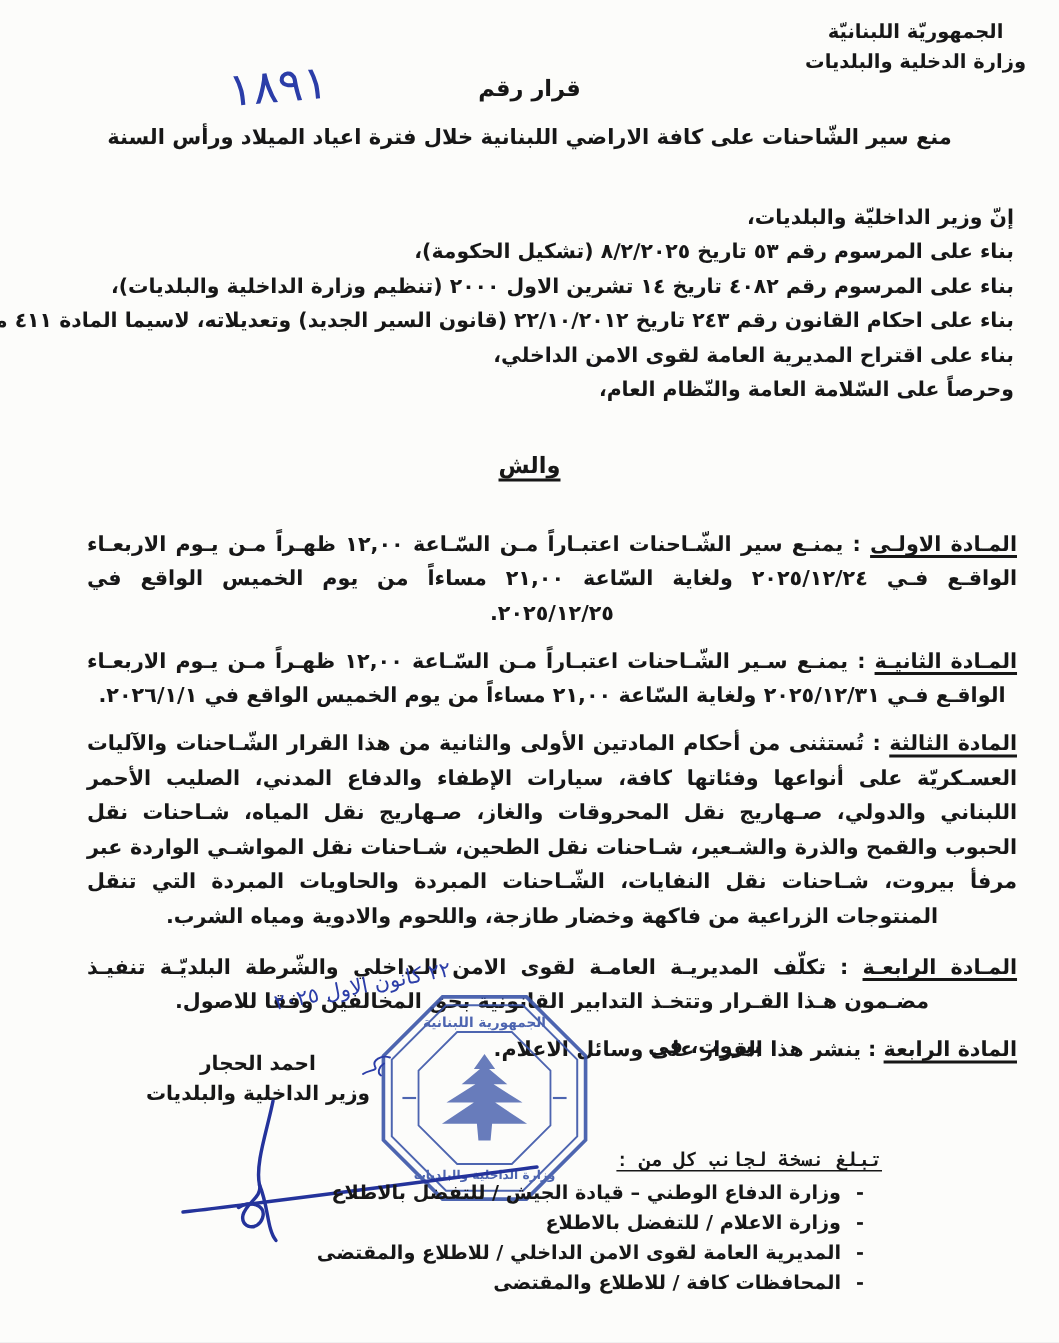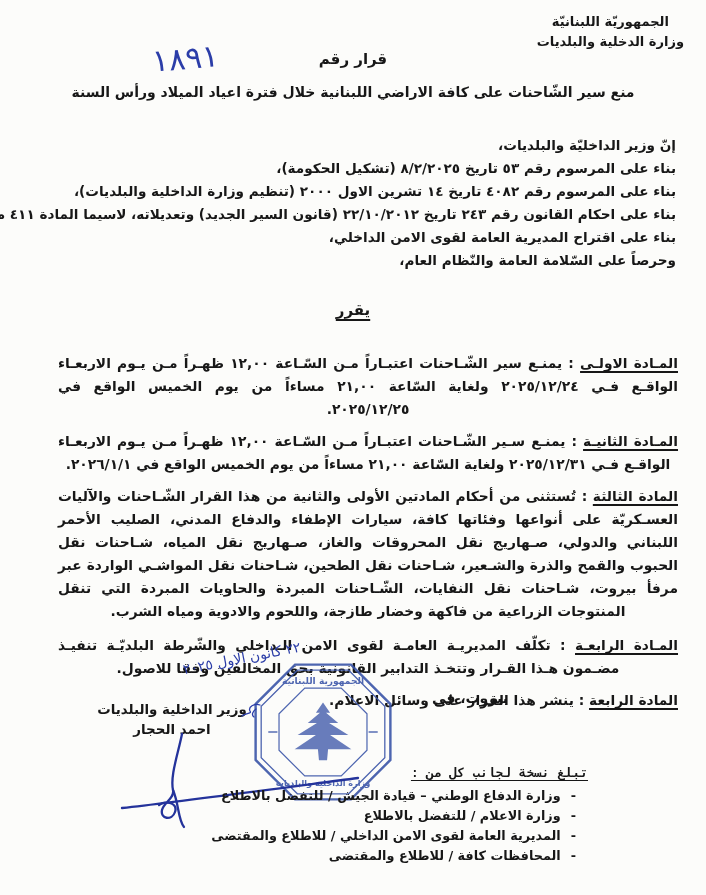--- a/index.html
+++ b/index.html
@@ -72,21 +72,21 @@
   <div class="abs preamble">
     <div>إنّ وزير الداخليّة والبلديات،</div>
     <div>بناء على المرسوم رقم ٥٣ تاريخ ٨/٢/٢٠٢٥ (تشكيل الحكومة)،</div>
     <div>بناء على المرسوم رقم ٤٠٨٢ تاريخ ١٤ تشرين الاول ٢٠٠٠ (تنظيم وزارة الداخلية والبلديات)،</div>
     <div>بناء على احكام القانون رقم ٢٤٣ تاريخ ٢٢/١٠/٢٠١٢ (قانون السير الجديد) وتعديلاته، لاسيما المادة ٤١١ منه،</div>
     <div>بناء على اقتراح المديرية العامة لقوى الامن الداخلي،</div>
     <div>وحرصاً على السّلامة العامة والنّظام العام،</div>
   </div>
 
   <div class="abs decides">
-    <span>يقرر</span>
+    <span>والش</span>
   </div>
 
   <div class="abs articles">
     <div class="article">
       <span class="art-label">المـادة الاولـى</span><span> : </span><span>يمنـع سير الشّـاحنات اعتبـاراً مـن السّـاعة ١٢,٠٠ ظهـراً مـن يـوم الاربعـاء الواقـع فـي ٢٠٢٥/١٢/٢٤ ولغاية السّاعة ٢١,٠٠ مساءاً من يوم الخميس الواقع في ٢٠٢٥/١٢/٢٥.</span>
     </div>
     <div class="article">
       <span class="art-label">المـادة الثانيـة</span><span> : </span><span>يمنـع سـير الشّـاحنات اعتبـاراً مـن السّـاعة ١٢,٠٠ ظهـراً مـن يـوم الاربعـاء الواقـع فـي ٢٠٢٥/١٢/٣١ ولغاية السّاعة ٢١,٠٠ مساءاً من يوم الخميس الواقع في ٢٠٢٦/١/١.</span>
     </div>
     <div class="article a3">
@@ -111,22 +111,22 @@
       <polygon stroke-width="1.2" points="118.4,57 118.4,93 93,118.4 57,118.4 31.6,93 31.6,57 57,31.6 93,31.6"></polygon>
       <line x1="120" y1="75" x2="129" y2="75" stroke-width="1.4"></line>
       <line x1="21" y1="75" x2="30" y2="75" stroke-width="1.4"></line>
     </g>
     <path fill="#3b55a8" opacity="0.85" d="M75,46 L68,56 L72,56 L60,66 L69,66 L50,78 L68,78 L47,92 L70,92 L71,103 L79,103 L80,92 L103,92 L82,78 L100,78 L81,66 L90,66 L78,56 L82,56 Z"></path>
     <text x="75" y="28" text-anchor="middle" fill="#3b55a8" font-size="9" font-family="DejaVu Sans, sans-serif">الجمهورية اللبنانية</text>
     <text x="75" y="128" text-anchor="middle" fill="#3b55a8" font-size="8" font-family="DejaVu Sans, sans-serif">وزارة الداخلية والبلديات</text>
   </svg>
 
   <div class="abs signer">
+    <div>احمد الحجار</div>
     <div>وزير الداخلية والبلديات</div>
-    <div>احمد الحجار</div>
   </div>
 
   <svg class="abs paraph" viewBox="0 0 26 20" xmlns="http://www.w3.org/2000/svg">
     <path d="M22,4 C16,2 10,6 12,10 C14,13 8,12 4,15 M18,8 C15,10 13,14 16,16" stroke="#2b3da8" stroke-width="1.3" fill="none" stroke-linecap="round"></path>
   </svg>
 
   <svg class="abs signature" viewBox="0 0 290 104" xmlns="http://www.w3.org/2000/svg">
     <g stroke="#24339b" stroke-width="2.3" fill="none" stroke-linecap="round">
       <path d="M86,6 C82,26 74,48 77,62 C79,70 68,74 66,82 C64,91 76,93 79,84 C82,75 70,72 63,77"></path>
       <path d="M26,80 C80,74 170,62 262,50"></path>

